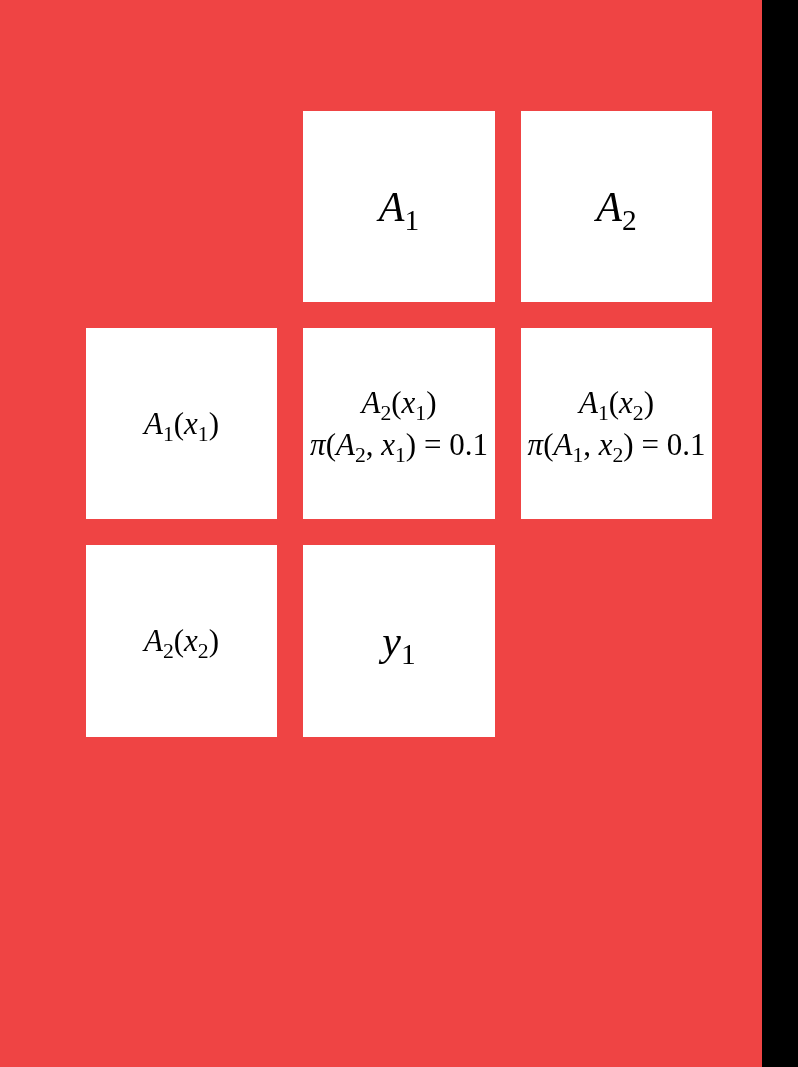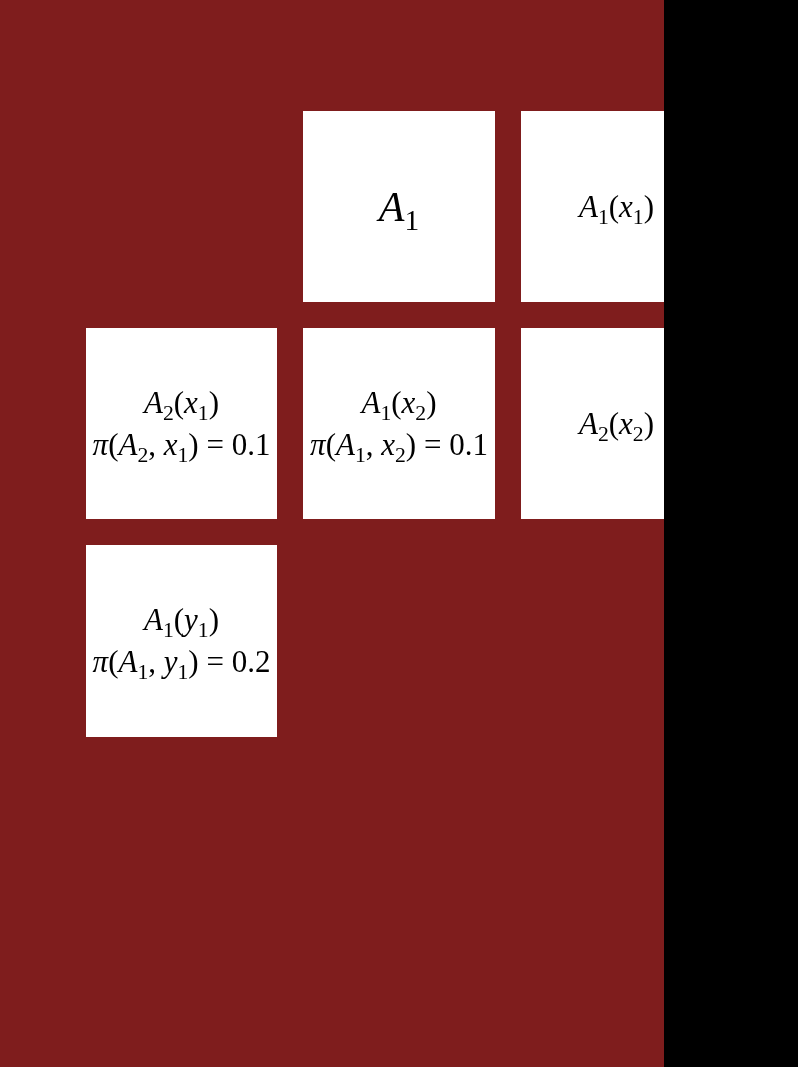--- a/index.html
+++ b/index.html
@@ -2,23 +2,23 @@
 <html><head>
 <meta charset="utf-8">
 <style>
   html, body {
     margin: 0;
     padding: 0;
     background: #000000;
   }
   .figure {
     position: relative;
-    width: 664px;
+    width: 762px;
     height: 1067px;
-    background: #7f1d1d;
+    background: #ef4444;
     overflow: hidden;
   }
   .grid {
     position: absolute;
     left: 86px;
     top: 111px;
     display: grid;
     grid-template-columns: 191px 192px 191px;
     grid-template-rows: 191px 191px 192px 192px;
     column-gap: 26px;
@@ -62,36 +62,38 @@
 </head>
 <body>
 
 <div class="figure">
   <div class="grid">
 
     <div class="cell empty"></div>
     <div class="cell header">
       <span class="big"><i>A</i><sub>1</sub></span>
     </div>
+    <div class="cell header">
+      <span class="big"><i>A</i><sub>2</sub></span>
+    </div>
 
     <div class="cell data">
       <div class="line"><i>A</i><sub>1</sub>(<i>x</i><sub>1</sub>)</div>
     </div>
     <div class="cell data">
       <div class="line"><i>A</i><sub>2</sub>(<i>x</i><sub>1</sub>)</div>
       <div class="line"><i>π</i>(<i>A</i><sub>2</sub>, <i>x</i><sub>1</sub>) = 0.1</div>
     </div>
 
     <div class="cell data">
       <div class="line"><i>A</i><sub>1</sub>(<i>x</i><sub>2</sub>)</div>
       <div class="line"><i>π</i>(<i>A</i><sub>1</sub>, <i>x</i><sub>2</sub>) = 0.1</div>
     </div>
     <div class="cell data">
       <div class="line"><i>A</i><sub>2</sub>(<i>x</i><sub>2</sub>)</div>
     </div>
 
-    <div class="cell data">
-      <div class="line"><i>A</i><sub>1</sub>(<i>y</i><sub>1</sub>)</div>
-      <div class="line"><i>π</i>(<i>A</i><sub>1</sub>, <i>y</i><sub>1</sub>) = 0.2</div>
+    <div class="cell rowlabel">
+      <span class="big"><i>y</i><sub>1</sub></span>
     </div>
 
   </div>
 </div>
 
 </body></html>

